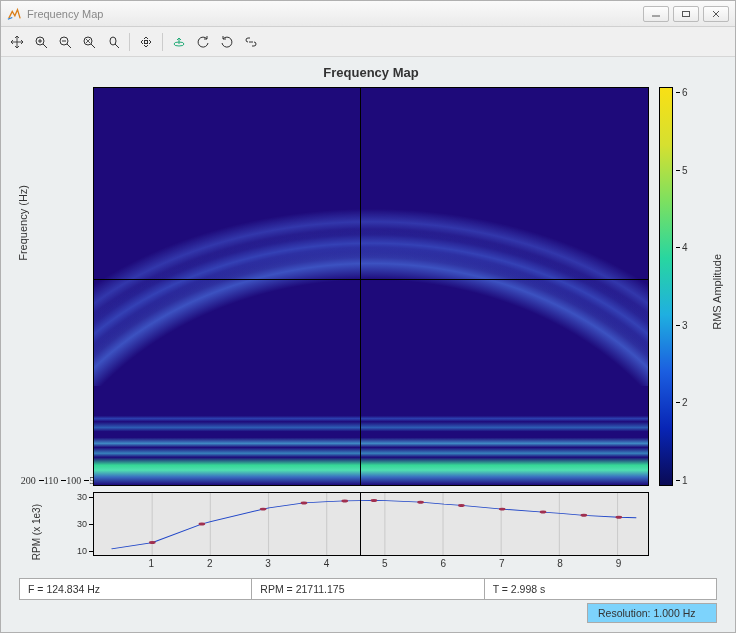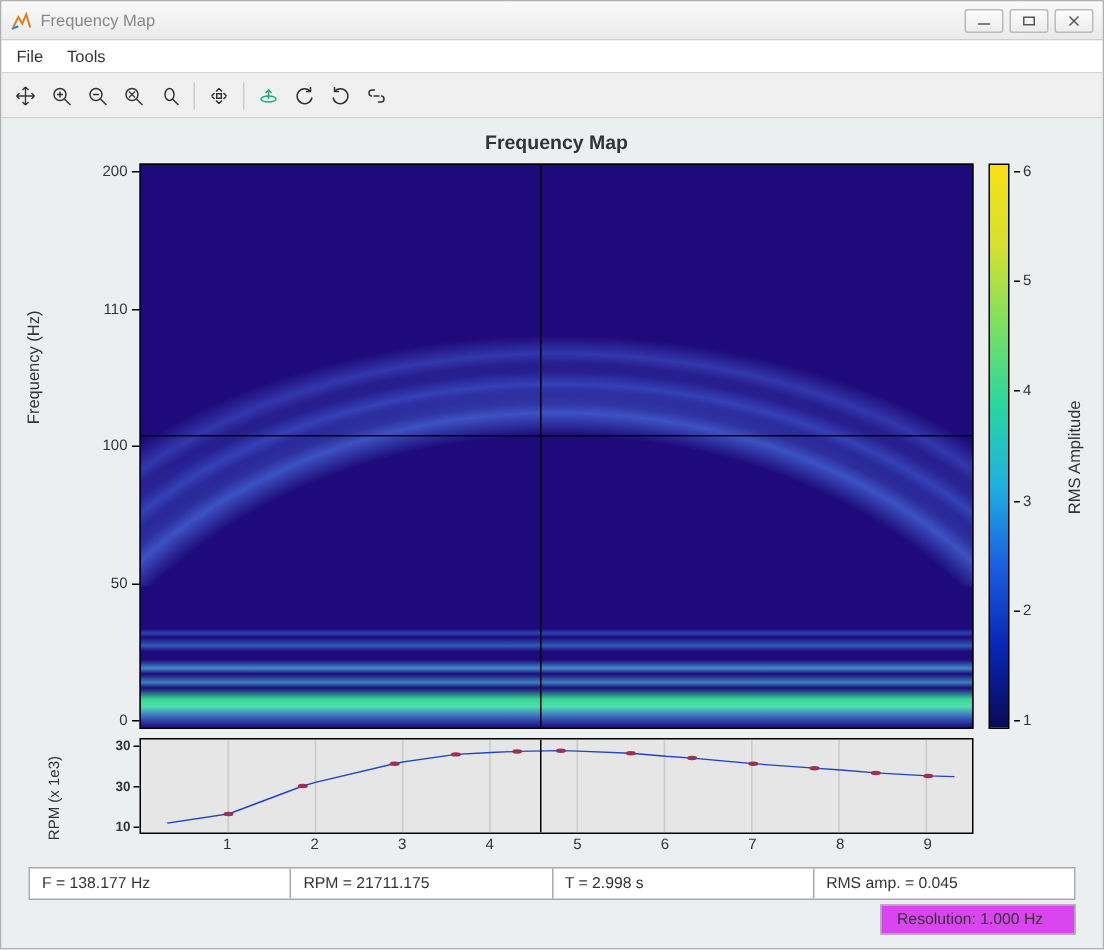--- a/index.html
+++ b/index.html
@@ -12,21 +12,21 @@
   .titlebar .win-btn svg { width: 10px; height: 8px; }
   .menubar { height: 22px; background: #fff; border-bottom: 1px solid #d6d6d6; display: flex; align-items: center; padding: 0 10px; }
   .menubar .menu-item { margin-right: 16px; cursor: pointer; }
   .toolbar { height: 30px; background: #f0f0f0; border-bottom: 1px solid #d6d6d6; display: flex; align-items: center; padding: 0 6px; gap: 4px; }
   .tool-btn { width: 20px; height: 20px; display: inline-flex; align-items: center; justify-content: center; cursor: pointer; border: 1px solid transparent; border-radius: 2px; }
   .tool-sep { width: 1px; height: 18px; background: #ccc; margin: 0 2px; }
   .canvas-area { flex: 1; background: #eceff0; position: relative; padding: 8px 12px 6px 12px; display: flex; flex-direction: column; }
   .chart-wrap { flex: 1; position: relative; display: flex; }
   .y-axis-main { position: relative; width: 80px; display: flex; flex-direction: column; }
   .y-title-main { writing-mode: vertical-rl; transform: rotate(180deg); font-size: 11px; align-self: center; position: absolute; left: 4px; top: 120px; }
-  .y-ticks-main { position: absolute; right: 0; top: 22px; bottom: 0; width: 45px; display: flex; flex-direction: column; justify-content: space-between; align-items: flex-end; font-size: 10px; }
+  .y-ticks-main { position: absolute; right: 0; top: 22px; bottom: 0; width: 45px; display: flex; justify-content: center; align-items: flex-end; font-size: 10px; font-family: Liberation Serif, serif; }
   .y-ticks-main span { display: flex; align-items: center; gap: 3px; }
   .y-ticks-main span::after { content:""; width:5px; height:1px; background:#000; }
   .main-plot-col { flex: 1; display: flex; flex-direction: column; position: relative; }
   .chart-title { text-align: center; font-weight: bold; font-size: 13px; height: 22px; }
   .spectrogram { flex: 1; position: relative; border: 1px solid #000; background: #1e0a7a; overflow: hidden; }
   .spectrogram .crosshair-h { position: absolute; left: 0; right: 0; top: 48%; height: 1px; background: #000; }
   .spectrogram .crosshair-v { position: absolute; top: 0; bottom: 0; left: 48%; width: 1px; background: #000; }
   .spectrogram .low-bands { position:absolute; left:0; right:0; bottom:0; height:25%; background:
     linear-gradient(to bottom, rgba(30,10,122,0) 0%, rgba(30,10,122,0) 30%,
       rgba(50,90,200,0.7) 33%, rgba(30,10,122,0.2) 36%,
@@ -44,36 +44,36 @@
   }
   .colorbar-wrap { width: 64px; position: relative; margin-left: 10px; display: flex; }
   .colorbar { width: 14px; height: calc(100% - 22px); margin-top: 22px; background: linear-gradient(to top,#0a0a55,#0825b5,#1b5ee0,#1fafe0,#28d6a0,#7ce060,#d6e030,#f8e015); border:1px solid #000; }
   .cb-ticks { position:absolute; left: 17px; top:22px; bottom:0; display:flex; flex-direction:column; justify-content:space-between; font-size:10px; }
   .cb-ticks span { display:flex; align-items:center; gap:2px; }
   .cb-ticks span::before { content:""; width:4px; height:1px; background:#000; }
   .cb-title { writing-mode: vertical-rl; transform: rotate(180deg); position:absolute; right:0; top:45%; transform-origin:center; font-size:11px; }
   .rpm-row { height: 82px; display: flex; margin-top: 6px; }
   .rpm-y-col { width: 80px; position: relative; }
   .rpm-y-title { writing-mode: vertical-rl; transform: rotate(180deg); font-size: 10px; position:absolute; left:18px; top:12px; }
-  .rpm-y-ticks { position:absolute; right:0; top:0; height:64px; display:flex; flex-direction:column; justify-content:space-between; align-items:flex-end; font-size:9px;font-weight:bold; }
+  .rpm-y-ticks { position:absolute; right:0; top:0; height:64px; display:flex; flex-direction:column; justify-content:space-between; align-items:flex-end; font-size:9px; }
   .rpm-y-ticks span { display:flex; align-items:center; gap:2px; }
   .rpm-y-ticks span::after { content:""; width:4px; height:1px; background:#000; }
   .rpm-plot-col { flex:1; display:flex; flex-direction:column; }
   .rpm-plot { height:64px; border:1px solid #000; background:#e6e6e6; position:relative; overflow:hidden; }
   .rpm-plot .crosshair-v { position:absolute; top:0; bottom:0; left:48%; width:1px; background:#000; }
   .rpm-plot svg { position:absolute; inset:0; width:100%; height:100%; }
   .x-ticks { height:16px; display:flex; justify-content:space-between; font-size:10px; position:relative; }
   .x-ticks span { position:absolute; top:2px; transform:translateX(-50%); }
   .x-title { text-align:center; font-size:10px; margin-top:0px; }
   .rpm-pad-right { width:74px; }
   .status-row { display:flex; border:1px solid #aaa; background:#fff; margin:4px 6px 0 6px; }
   .status-cell { flex:1; padding:4px 8px; border-right:1px solid #aaa; font-size:10.5px; }
   .status-cell:last-child { border-right:none; }
   .res-row { display:flex; justify-content:flex-end; padding:3px 6px 3px 6px; }
-  .res-cell { border:1px solid #aaa; background:#d946ef; padding:3px 10px; font-size:10.5px; min-width:130px; }
+  .res-cell { border:1px solid #aaa; background:#7dd3fc; padding:3px 10px; font-size:10.5px; min-width:130px; }
 </style>
 </head>
 <body>
 
 <div class="window">
 
   <div class="titlebar">
     <span class="app-icon">
       <svg viewBox="0 0 16 16">
           <path d="M2 13 L6 5 L9 10 L12 3 L15 13" fill="none" stroke="#d97f1a" stroke-width="1.5"></path>
@@ -92,24 +92,20 @@
         </svg>
       </span>
     <span class="win-btn">
         <svg viewBox="0 0 10 8">
           <line x1="2" y1="1" x2="8" y2="7" stroke="#555"></line>
           <line x1="8" y1="1" x2="2" y2="7" stroke="#555"></line>
         </svg>
       </span>
   </div>
 
-  <div class="menubar">
-    <span class="menu-item">File</span>
-    <span class="menu-item">Tools</span>
-  </div>
 
   <div class="toolbar">
     <span class="tool-btn">
         <svg width="14" height="14" viewBox="0 0 14 14">
           <path d="M7 1 L9 3 M7 1 L5 3 M7 13 L9 11 M7 13 L5 11 M1 7 L3 5 M1 7 L3 9 M13 7 L11 5 M13 7 L11 9 M7 1 L7 13 M1 7 L13 7" stroke="#333" stroke-width="0.9" fill="none"></path>
         </svg>
       </span>
     <span class="tool-btn">
         <svg width="14" height="14" viewBox="0 0 14 14">
           <circle cx="6" cy="6" r="4" stroke="#333" fill="none"></circle>
@@ -256,22 +252,21 @@
           <span style="left:63%">6</span>
           <span style="left:73.5%">7</span>
           <span style="left:84%">8</span>
           <span style="left:94.5%">9</span>
         </div>
       </div>
       <div class="rpm-pad-right"></div>
     </div>
 
     <div class="status-row">
-      <div class="status-cell">F = 138.177 Hz</div>
+      <div class="status-cell">F = 124.834 Hz</div>
       <div class="status-cell">RPM = 21711.175</div>
       <div class="status-cell">T = 2.998 s</div>
-      <div class="status-cell">RMS amp. = 0.045</div>
     </div>
     <div class="res-row">
       <div class="res-cell">Resolution: 1.000 Hz</div>
     </div>
   </div>
 </div>
 
 </body></html>

